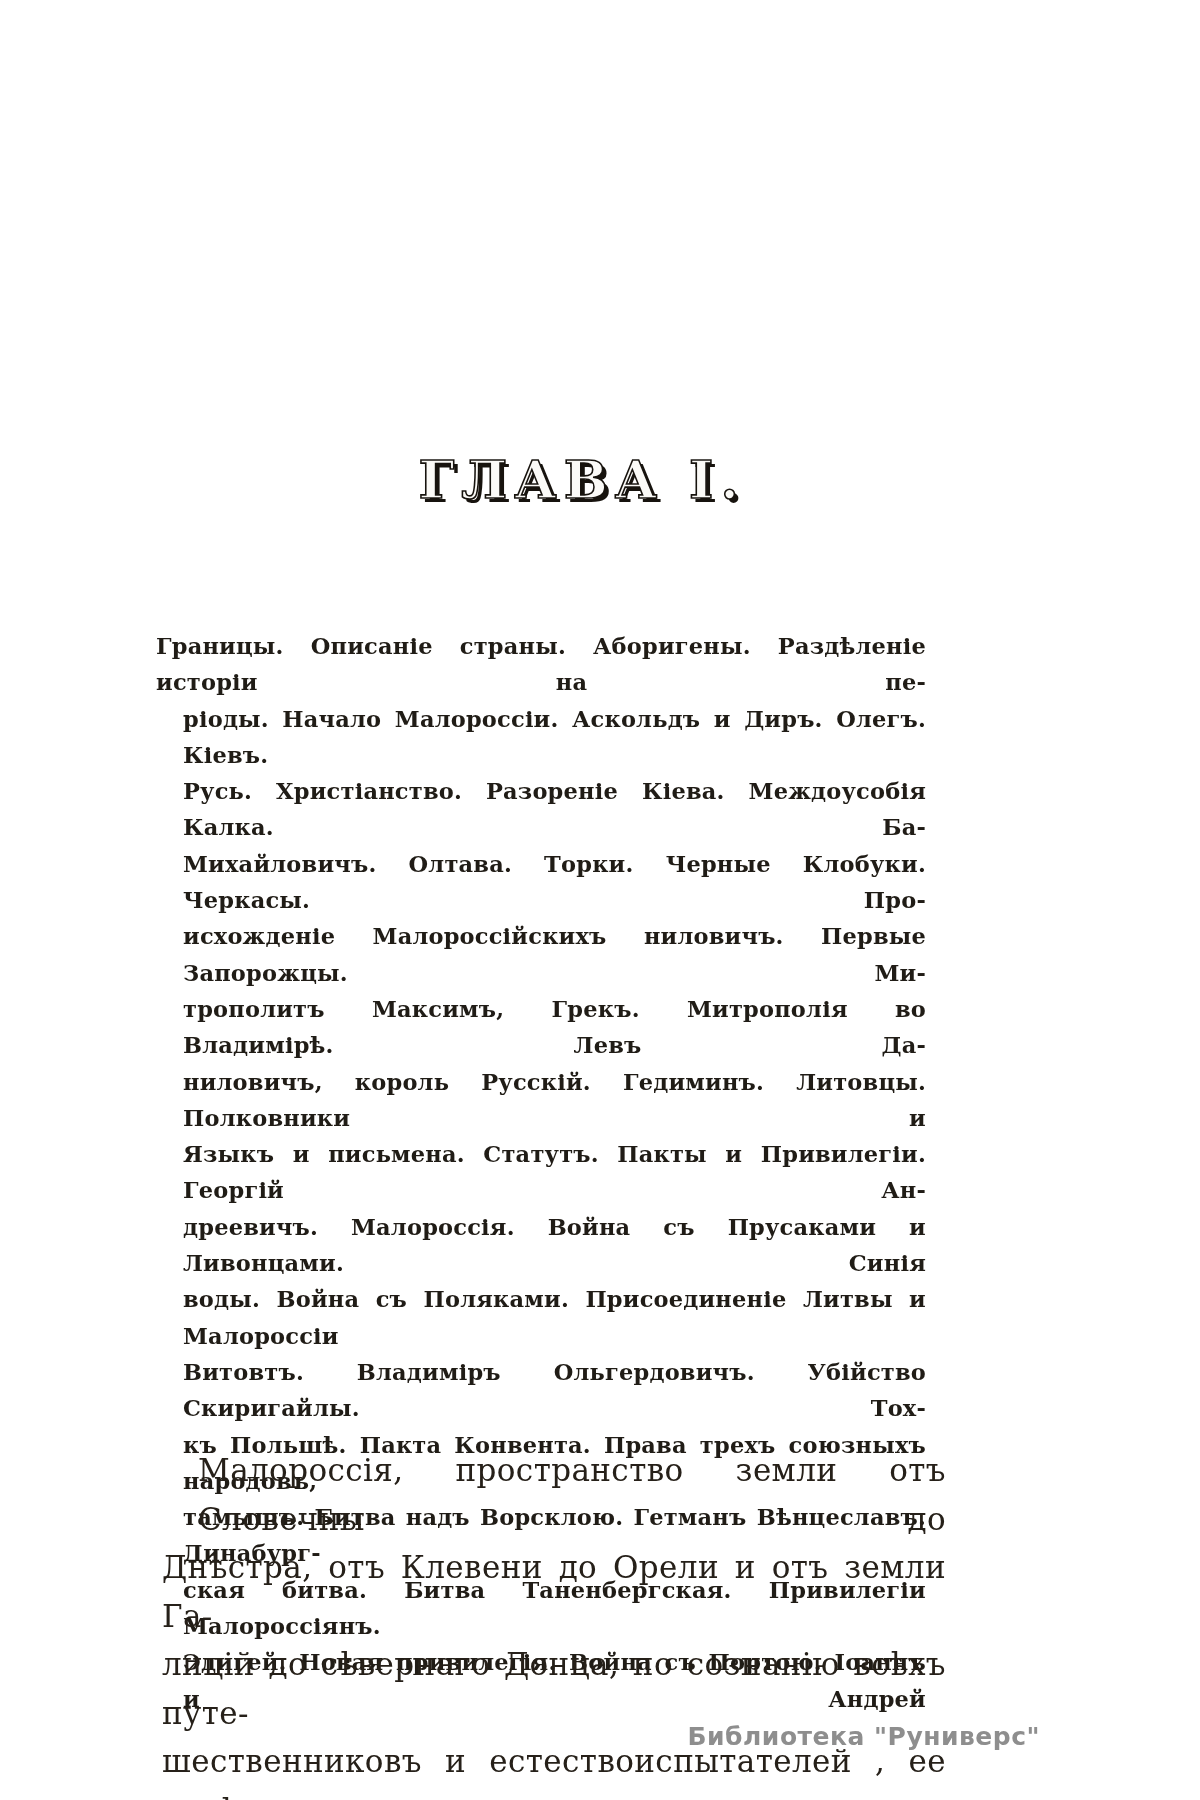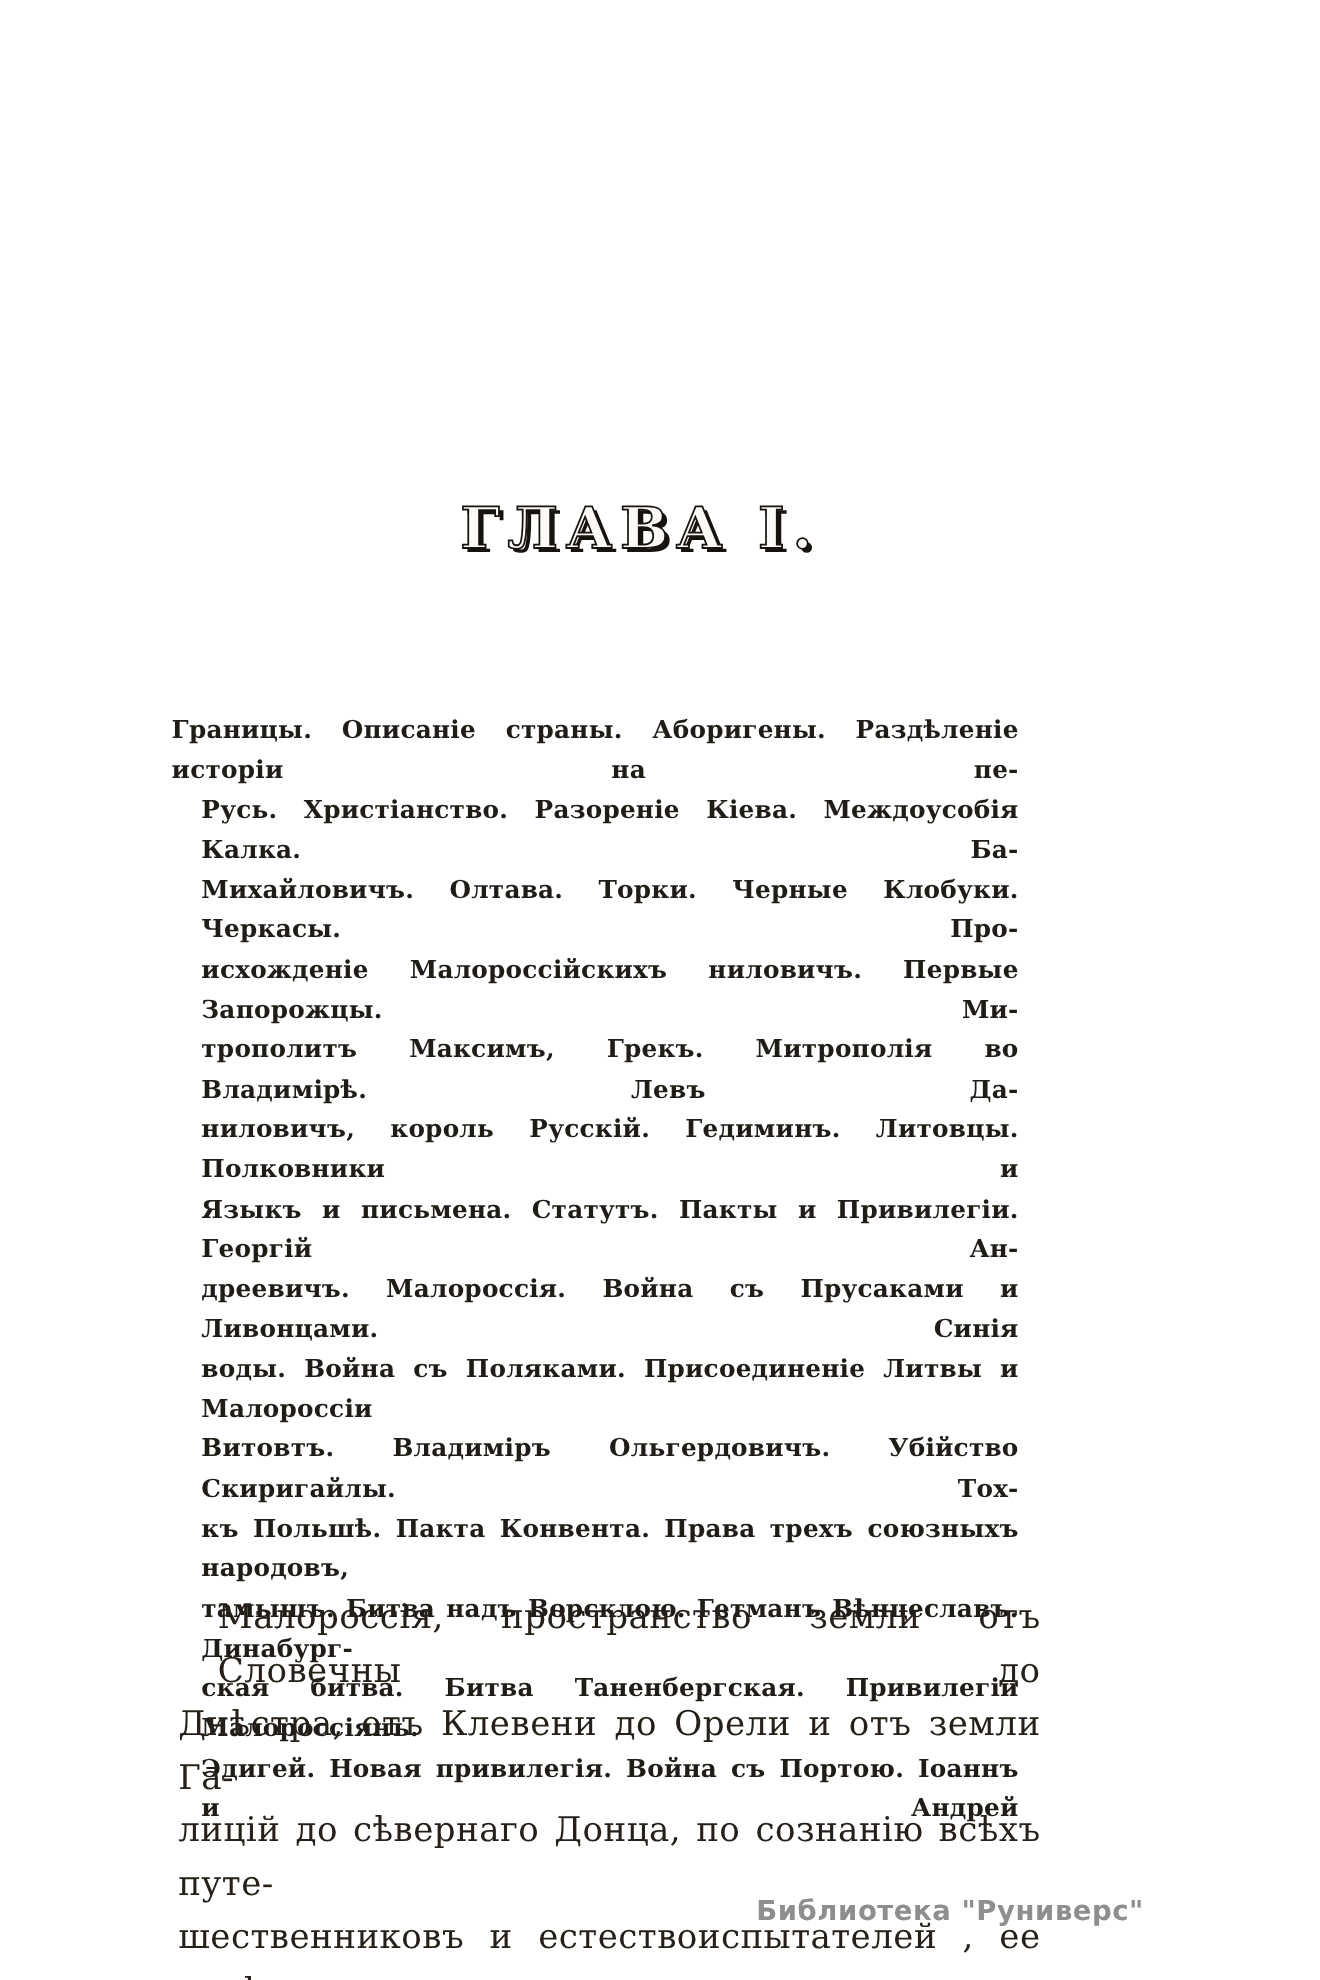--- a/index.html
+++ b/index.html
@@ -12,21 +12,21 @@
   .summary {
     position:absolute; left:156px; top:628px; width:770px;
     color:#201c16; font-weight:bold;
     font-size:22.5px; line-height:36.3px;
   }
   .summary .line {
     text-align:justify; text-align-last:justify;
     padding-left:27px; letter-spacing:0.2px; word-spacing:2px;
     white-space:normal;
   }
-  .summary .line.first { padding-left:0;margin-top:18px; }
+  .summary .line.first { padding-left:0; }
   .body-text {
     position:absolute; left:140px; top:1446px; width:806px;
     color:#262019; font-size:31px; line-height:48.5px;
   }
   .body-text .line {
     text-align:justify; text-align-last:justify;
     letter-spacing:0.4px;
     margin-left:22px;
   }
   .body-text .line.first { padding-left:36px; }
@@ -42,20 +42,21 @@
 
 <div class="page">
 
   <svg class="title-svg" width="440" height="90" viewBox="0 0 440 90">
     <text x="224" y="62" text-anchor="middle" font-family="DejaVu Serif, serif" font-weight="bold" font-size="52" letter-spacing="7" fill="#17130e">ГЛАВА I.</text>
     <text x="220" y="58" text-anchor="middle" font-family="DejaVu Serif, serif" font-weight="bold" font-size="52" letter-spacing="7" fill="#fbfaf7" stroke="#17130e" stroke-width="1.6">ГЛАВА I.</text>
   </svg>
 
   <div class="summary">
     <div class="line first">Границы. Описаніе страны. Аборигены. Раздѣленіе исторіи на пе-</div>
+    <div class="line">ріоды. Начало Малороссіи. Аскольдъ и Диръ. Олегъ. Кіевъ.</div>
     <div class="line">Русь. Христіанство. Разореніе Кіева. Междоусобія Калка. Ба-</div>
     <div class="line">Михайловичъ. Олтава. Торки. Черные Клобуки. Черкасы. Про-</div>
     <div class="line">исхожденіе Малороссійскихъ ниловичъ. Первые Запорожцы. Ми-</div>
     <div class="line">трополитъ Максимъ, Грекъ. Митрополія во Владимірѣ. Левъ Да-</div>
     <div class="line">ниловичъ, король Русскій. Гедиминъ. Литовцы. Полковники и</div>
     <div class="line">Языкъ и письмена. Статутъ. Пакты и Привилегіи. Георгій Ан-</div>
     <div class="line">дреевичъ. Малороссія. Война съ Прусаками и Ливонцами. Синія</div>
     <div class="line">воды. Война съ Поляками. Присоединеніе Литвы и Малороссіи</div>
     <div class="line">Витовтъ. Владиміръ Ольгердовичъ. Убійство Скиригайлы. Тох-</div>
     <div class="line">къ Польшѣ. Пакта Конвента. Права трехъ союзныхъ народовъ,</div>

